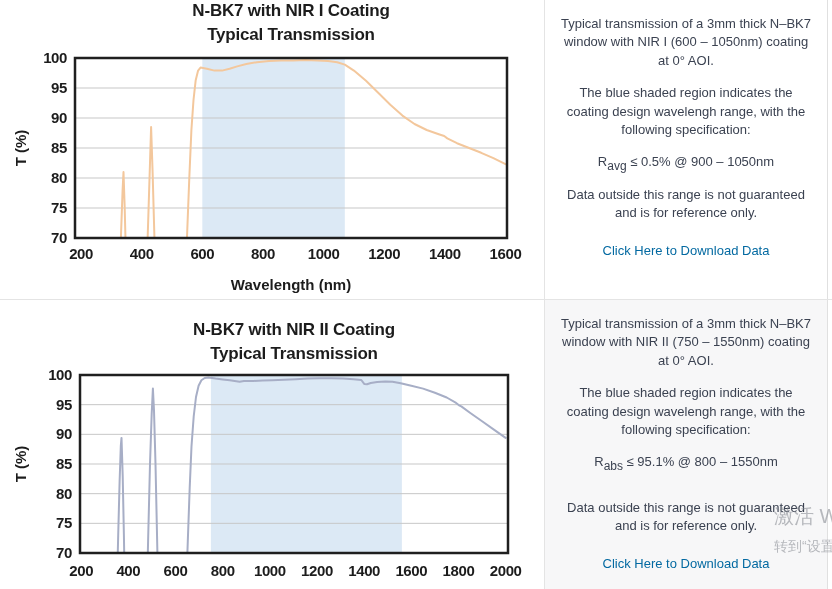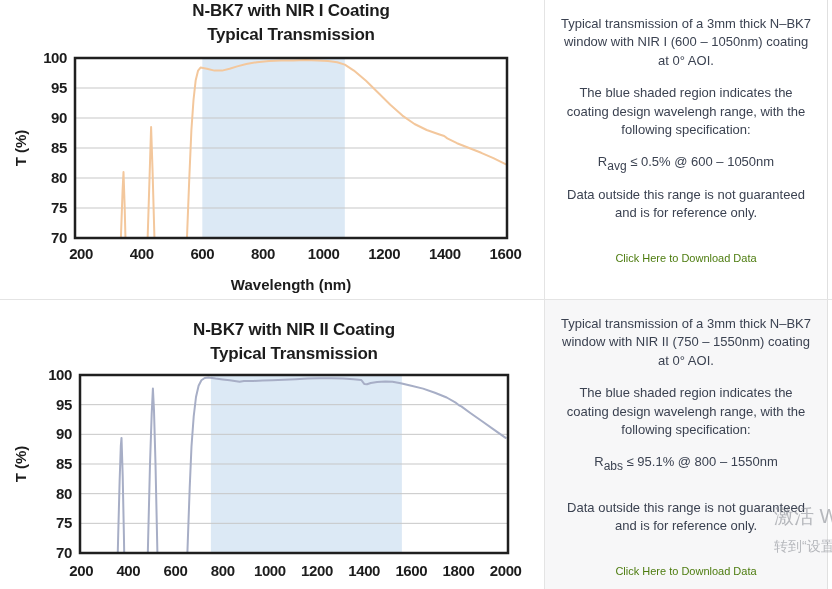--- a/index.html
+++ b/index.html
@@ -13,21 +13,21 @@
              border-left:1px solid #e4e4e4;border-right:1px solid #e0e0e0;
              display:flex;flex-direction:column;align-items:center;
              text-align:center;padding:8px 12px;color:#3b4251;background:#ffffff;}
   .info-cell.alt{background:#f7f7f8;}
   .para{font-size:13px;line-height:1.42;margin:7px 0;}
   .specs{margin:6px 0 2px 0;}
   .spec-line{font-size:13px;line-height:1.45;}
   .spec-line sub{font-size:12px;}
   .p3{margin-top:9px;}
   .info-cell.alt .p3{margin-top:22px;}
-  .dl-link{font-size:11px;margin-top:22px;color:#4d7c0f;text-decoration:none;cursor:pointer;display:block;}
+  .dl-link{font-size:13px;margin-top:13px;color:#0369a1;text-decoration:none;cursor:pointer;display:block;}
   .chart-svg{display:block;}
   .chart-svg text{font-family:"Liberation Sans",sans-serif;fill:#1c1c1c;}
   .ct-title{font-size:17px;font-weight:700;letter-spacing:-0.2px;}
   .ct-tick{font-size:15px;font-weight:700;letter-spacing:-0.4px;}
   .ct-axis{font-size:15px;font-weight:700;}
   .watermark{position:absolute;left:774px;top:505px;color:rgba(130,133,140,0.55);
              white-space:nowrap;pointer-events:none;}
   .wm-line1{font-size:20px;line-height:22px;}
   .wm-line2{font-size:14px;line-height:20px;margin-top:9px;}
 </style>
@@ -72,21 +72,21 @@
             <text x="291" y="290" text-anchor="middle" class="ct-axis">Wavelength (nm)</text>
             <text x="291" y="16" text-anchor="middle" class="ct-title">N-BK7 with NIR I Coating</text>
             <text x="291" y="40" text-anchor="middle" class="ct-title">Typical Transmission</text>
           </svg>
         </div>
     </div>
     <div class="info-cell">
       <p class="para">Typical transmission of a 3mm thick N–BK7 window with NIR I (600 – 1050nm) coating at 0° AOI.</p>
       <p class="para">The blue shaded region indicates the coating design wavelengh range, with the following specification:</p>
       <div class="specs">
-        <div class="spec-line"><span>R</span><sub>avg</sub><span> ≤ 0.5% @ 600 – 1050nm</span></div>
+        <div class="spec-line"><span>R</span><sub>avg</sub><span> ≤ 0.5% @ 900 – 1050nm</span></div>
       </div>
       <p class="para p3">Data outside this range is not guaranteed and is for reference only.</p>
       <a class="dl-link">Click Here to Download Data</a>
     </div>
   </div>
 
   <div class="row row-bottom">
     <div class="chart-cell">
       <div class="chart-mount">
           <svg class="chart-svg" width="544" height="289" viewBox="0 0 544 289">

